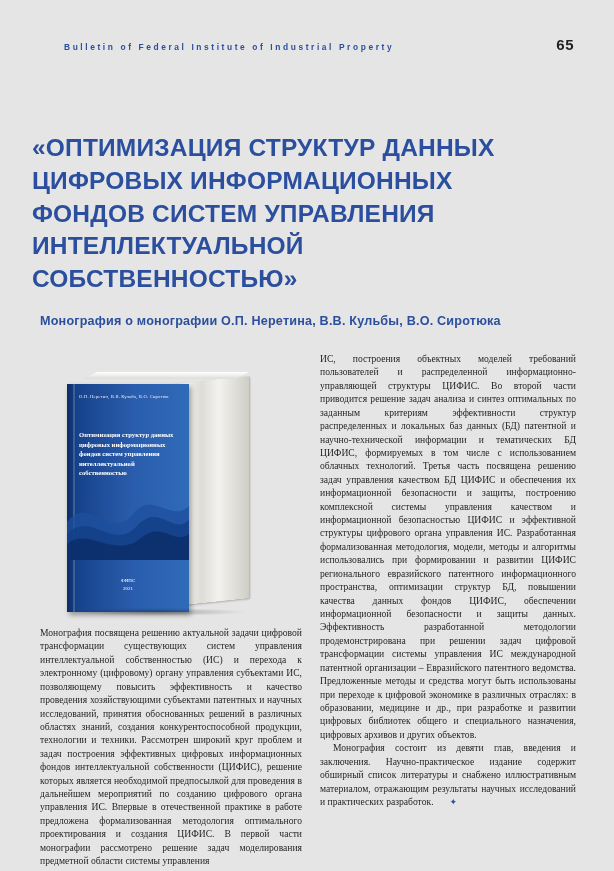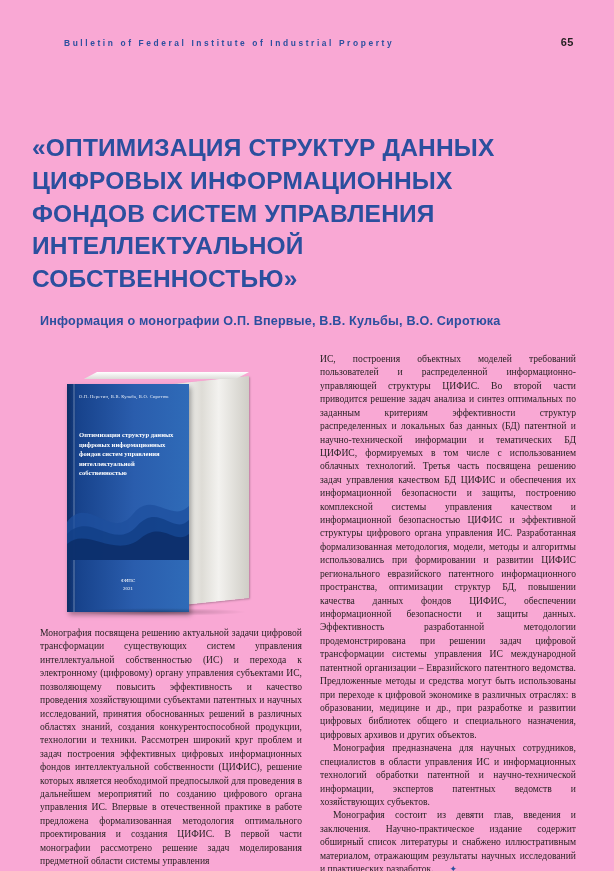--- a/index.html
+++ b/index.html
@@ -12,21 +12,21 @@
     width: 614px;
     height: 871px;
     position: relative;
     font-family: "Liberation Sans", sans-serif;
     color: #231f20;
     overflow: hidden;
   }
   .page {
     position: absolute;
     inset: 0;
-    background: #f9a8d4;
+    background: #e5e5e5;
   }
 
   
   .runninghead {
     position: absolute;
     top: 36px;
     left: 64px;
     right: 40px;
     height: 18px;
     display: flex;
@@ -36,21 +36,21 @@
   .runninghead .rh-title {
     font-family: "Liberation Sans", sans-serif;
     font-size: 8.4px;
     font-weight: bold;
     letter-spacing: 2.6px;
     color: #2b4f9e;
     text-transform: none;
     white-space: nowrap;
   }
   .runninghead .rh-page {
-    font-size: 11px;
+    font-size: 15px;
     font-weight: bold;
     color: #231f20;
     letter-spacing: 0.5px;
   }
 
   
   .article-title {
     position: absolute;
     top: 116px;
     left: 32px;
@@ -213,21 +213,21 @@
 <body>
 
 <div class="page">
 
   <div class="runninghead">
     <div class="rh-title">Bulletin of Federal Institute of Industrial Property</div>
     <div class="rh-page">65</div>
   </div>
 
   <h1 class="article-title">«ОПТИМИЗАЦИЯ СТРУКТУР ДАННЫХ ЦИФРОВЫХ ИНФОРМАЦИОННЫХ ФОНДОВ СИСТЕМ УПРАВЛЕНИЯ ИНТЕЛЛЕКТУАЛЬНОЙ СОБСТВЕННОСТЬЮ»</h1>
-  <div class="article-subtitle">Информация о монографии О.П. Впервые, В.В. Кульбы, В.О. Сиротюка</div>
+  <div class="article-subtitle">Монография о монографии О.П. Неретина, В.В. Кульбы, В.О. Сиротюка</div>
 
   <div class="col-left">
 
     <div class="book-figure">
       <div class="book-wrap">
         <div class="book-pages"></div>
         <div class="book-pages-top"></div>
         <div class="book-front">
           <div class="book-spine-line"></div>
           <div class="cover-authors">О.П. Неретин, В.В. Кульба, В.О. Сиротюк</div>
@@ -247,18 +247,17 @@
     </div>
 
     <div class="body-text">
       <p class="first">Монография посвящена решению актуальной задачи цифровой трансформации существующих систем управления интеллектуальной собственностью (ИС) и перехода к электронному (цифровому) органу управления субъектами ИС, позволяющему повысить эффективность и качество проведения хозяйствующими субъектами патентных и научных исследований, принятия обоснованных решений в различных областях знаний, создания конкурентоспособной продукции, технологии и техники. Рассмотрен широкий круг проблем и задач построения эффективных цифровых информационных фондов интеллектуальной собственности (ЦИФИС), решение которых является необходимой предпосылкой для проведения в дальнейшем мероприятий по созданию цифрового органа управления ИС. Впервые в отечественной практике в работе предложена формализованная методология оптимального проектирования и создания ЦИФИС. В первой части монографии рассмотрено решение задач моделирования предметной области системы управления</p>
     </div>
   </div>
 
   <div class="col-right">
     <div class="body-text">
       <p class="first">ИС, построения объектных моделей требований пользователей и распределенной информационно-управляющей структуры ЦИФИС. Во второй части приводится решение задач анализа и синтез оптимальных по заданным критериям эффективности структур распределенных и локальных баз данных (БД) патентной и научно-технической информации и тематических БД ЦИФИС, формируемых в том числе с использованием облачных технологий. Третья часть посвящена решению задач управления качеством БД ЦИФИС и обеспечения их информационной безопасности и защиты, построению комплексной системы управления качеством и информационной безопасностью ЦИФИС и эффективной структуры цифрового органа управления ИС. Разработанная формализованная методология, модели, методы и алгоритмы использовались при формировании и развитии ЦИФИС регионального евразийского патентного информационного пространства, оптимизации структур БД, повышении качества данных фондов ЦИФИС, обеспечении информационной безопасности и защиты данных. Эффективность разработанной методологии продемонстрирована при решении задач цифровой трансформации системы управления ИС международной патентной организации – Евразийского патентного ведомства. Предложенные методы и средства могут быть использованы при переходе к цифровой экономике в различных отраслях: в образовании, медицине и др., при разработке и развитии цифровых библиотек общего и специального назначения, цифровых архивов и других объектов.</p>
-      <p>Монография предназначена для научных сотрудников, специалистов в области управления ИС и информационных технологий обработки патентной и научно-технической информации, экспертов патентных ведомств и хозяйствующих субъектов.</p>
       <p><span>Монография состоит из девяти глав, введения и заключения. Научно-практическое издание содержит обширный список литературы и снабжено иллюстративным материалом, отражающим результаты научных исследований и практических разработок.</span><span class="endmark">✦</span></p>
     </div>
   </div>
 
 </div>
 
 </body></html>

